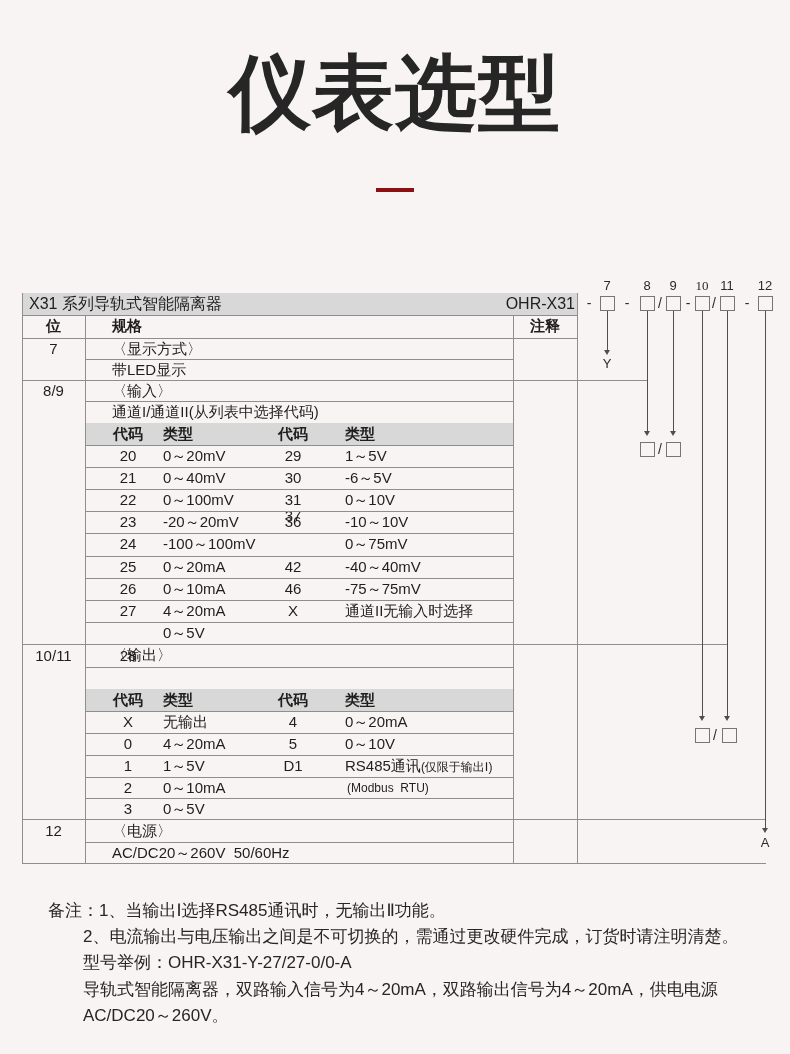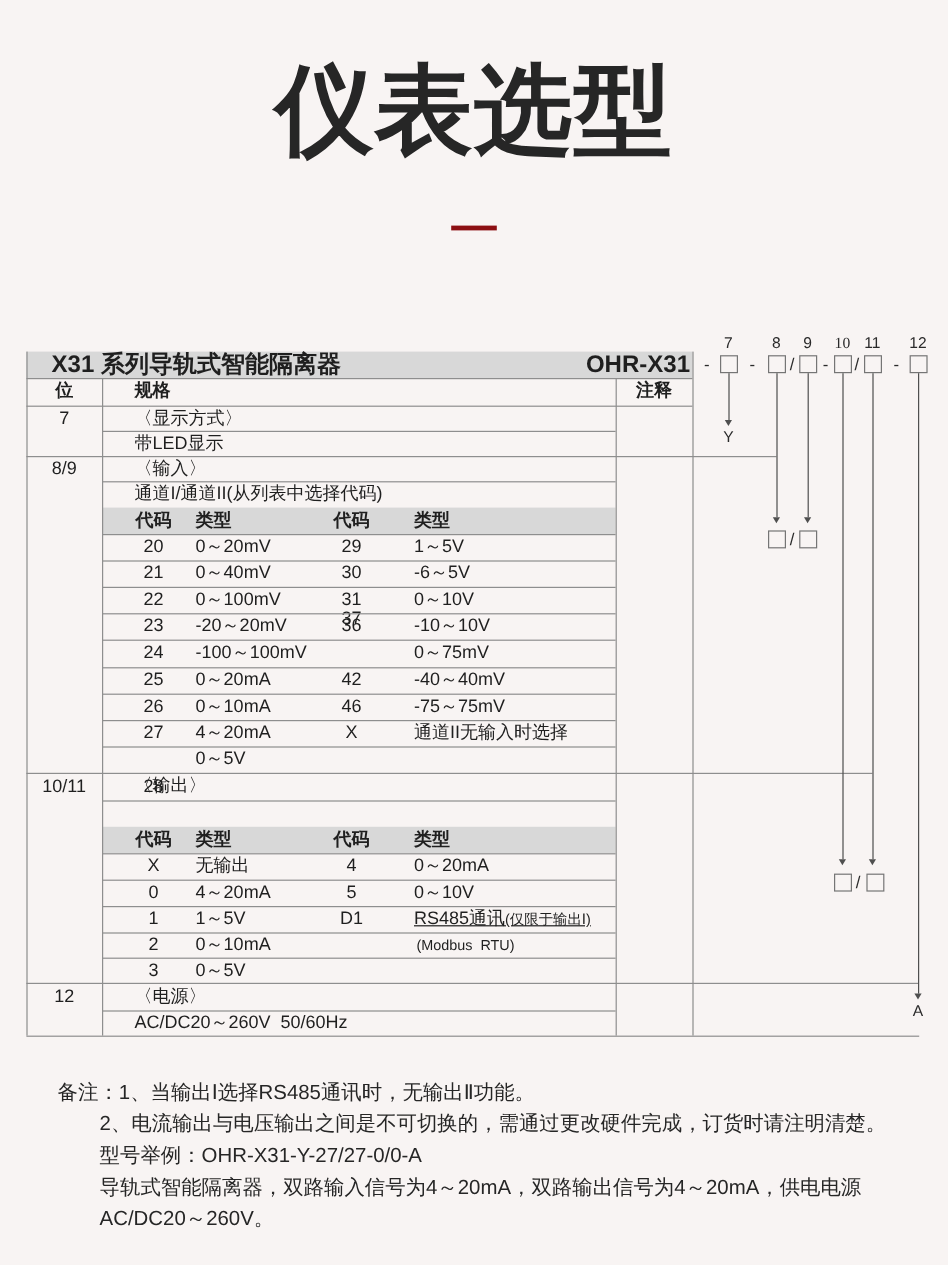--- a/index.html
+++ b/index.html
@@ -8,21 +8,21 @@
   #title{position:absolute;top:50px;left:0;width:100%;text-align:center;
          font-size:82px;font-weight:bold;color:#262626;letter-spacing:1px;line-height:1.05;}
   #accent{position:absolute;left:376px;top:188px;width:38px;height:4px;background:#8c0f12;}
   .hl{position:absolute;height:1px;background:#8e8e8e;}
   .vl{position:absolute;width:1px;background:#8e8e8e;}
   .band{position:absolute;background:#d8d8d8;}
   .cell{position:absolute;font-size:15px;line-height:22px;white-space:pre;}
   .ctr{text-align:center;}
   .b{font-weight:bold;}
   .sm{font-size:12px;}
-  .hd{font-size:20px;font-weight:bold;line-height:22px;margin-left:14px;}
+  .hd{font-size:16px;font-weight:normal;line-height:22px;}
   .dig{position:absolute;font-size:13px;line-height:14px;color:#2a2a2a;transform:translateX(-50%);}
   .box{position:absolute;width:13px;height:13px;border:1px solid #757575;}
   .stem{position:absolute;width:1px;background:#4f4f4f;}
   .arr{position:absolute;width:0;height:0;border-left:3px solid transparent;
        border-right:3px solid transparent;border-top:5px solid #4f4f4f;transform:translateX(-50%);}
   .sep{position:absolute;font-size:14px;line-height:15px;color:#2a2a2a;text-align:center;}
   .note{position:absolute;font-size:17px;line-height:25px;color:#262626;white-space:pre;}
 </style>
 </head>
 <body>
@@ -124,21 +124,21 @@
   <div>
     <div class="cell ctr" style="left:90px;top:733px;width:76px;">0</div>
     <div class="cell" style="left:163px;top:733px;">4～20mA</div>
     <div class="cell ctr" style="left:255px;top:733px;width:76px;">5</div>
     <div class="cell" style="left:345px;top:733px;">0～10V</div>
   </div>
   <div>
     <div class="cell ctr" style="left:90px;top:755px;width:76px;">1</div>
     <div class="cell" style="left:163px;top:755px;">1～5V</div>
     <div class="cell ctr" style="left:255px;top:755px;width:76px;">D1</div>
-    <div class="cell" style="left:345px;top:755px;text-decoration:underline;"><span>RS485通讯</span><span class="sm">(仅限于输出Ⅰ)</span></div>
+    <div class="cell" style="left:345px;top:755px;"><span>RS485通讯</span><span class="sm">(仅限于输出Ⅰ)</span></div>
   </div>
   <div>
     <div class="cell ctr" style="left:90px;top:777px;width:76px;">2</div>
     <div class="cell" style="left:163px;top:777px;">0～10mA</div>
     <div class="cell sm" style="left:347px;top:777px;">(Modbus  RTU)</div>
   </div>
   <div>
     <div class="cell ctr" style="left:90px;top:798px;width:76px;">3</div>
     <div class="cell" style="left:163px;top:798px;">0～5V</div>
   </div>

